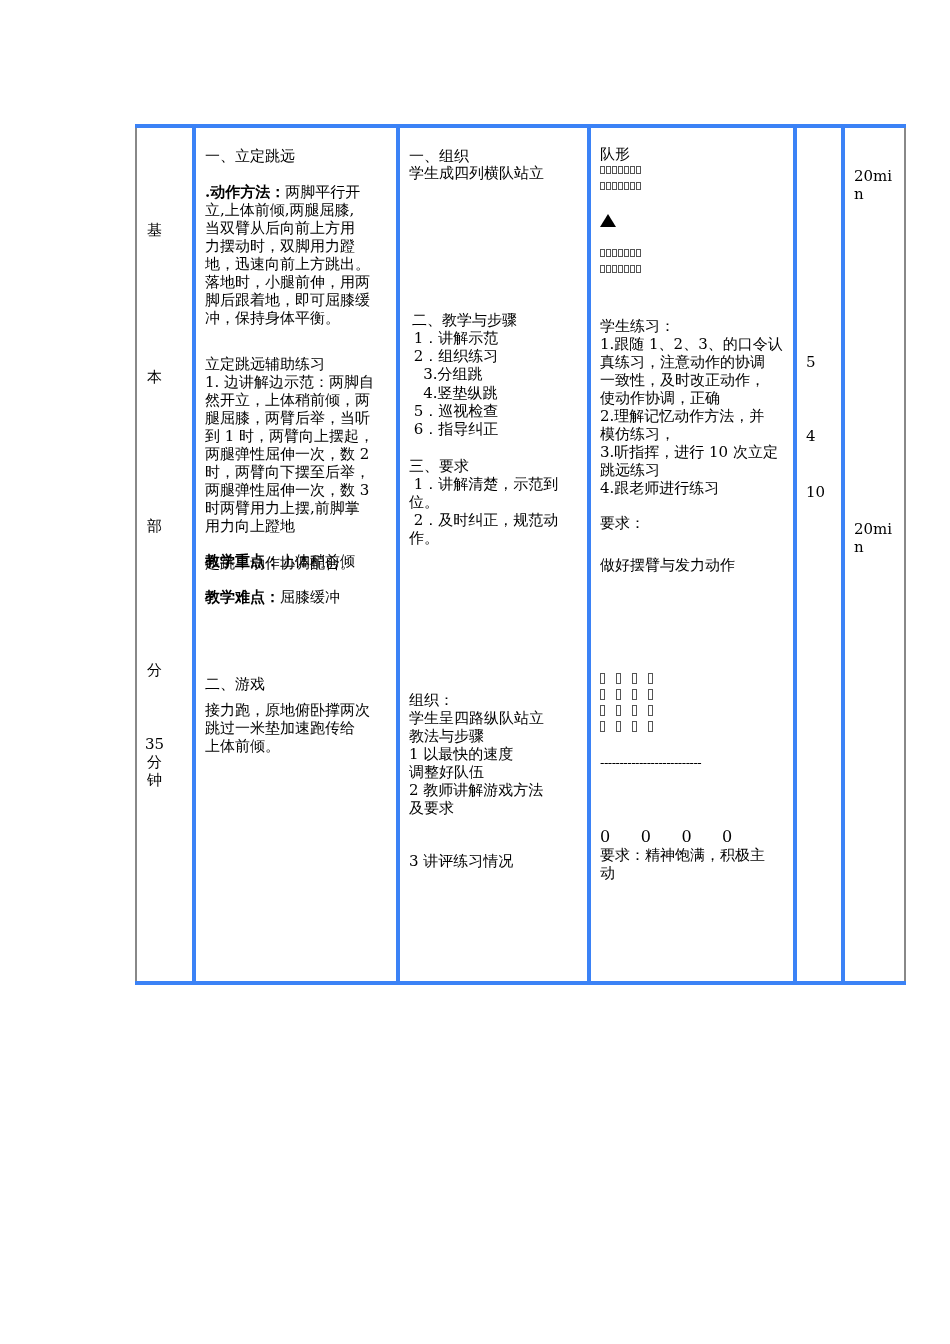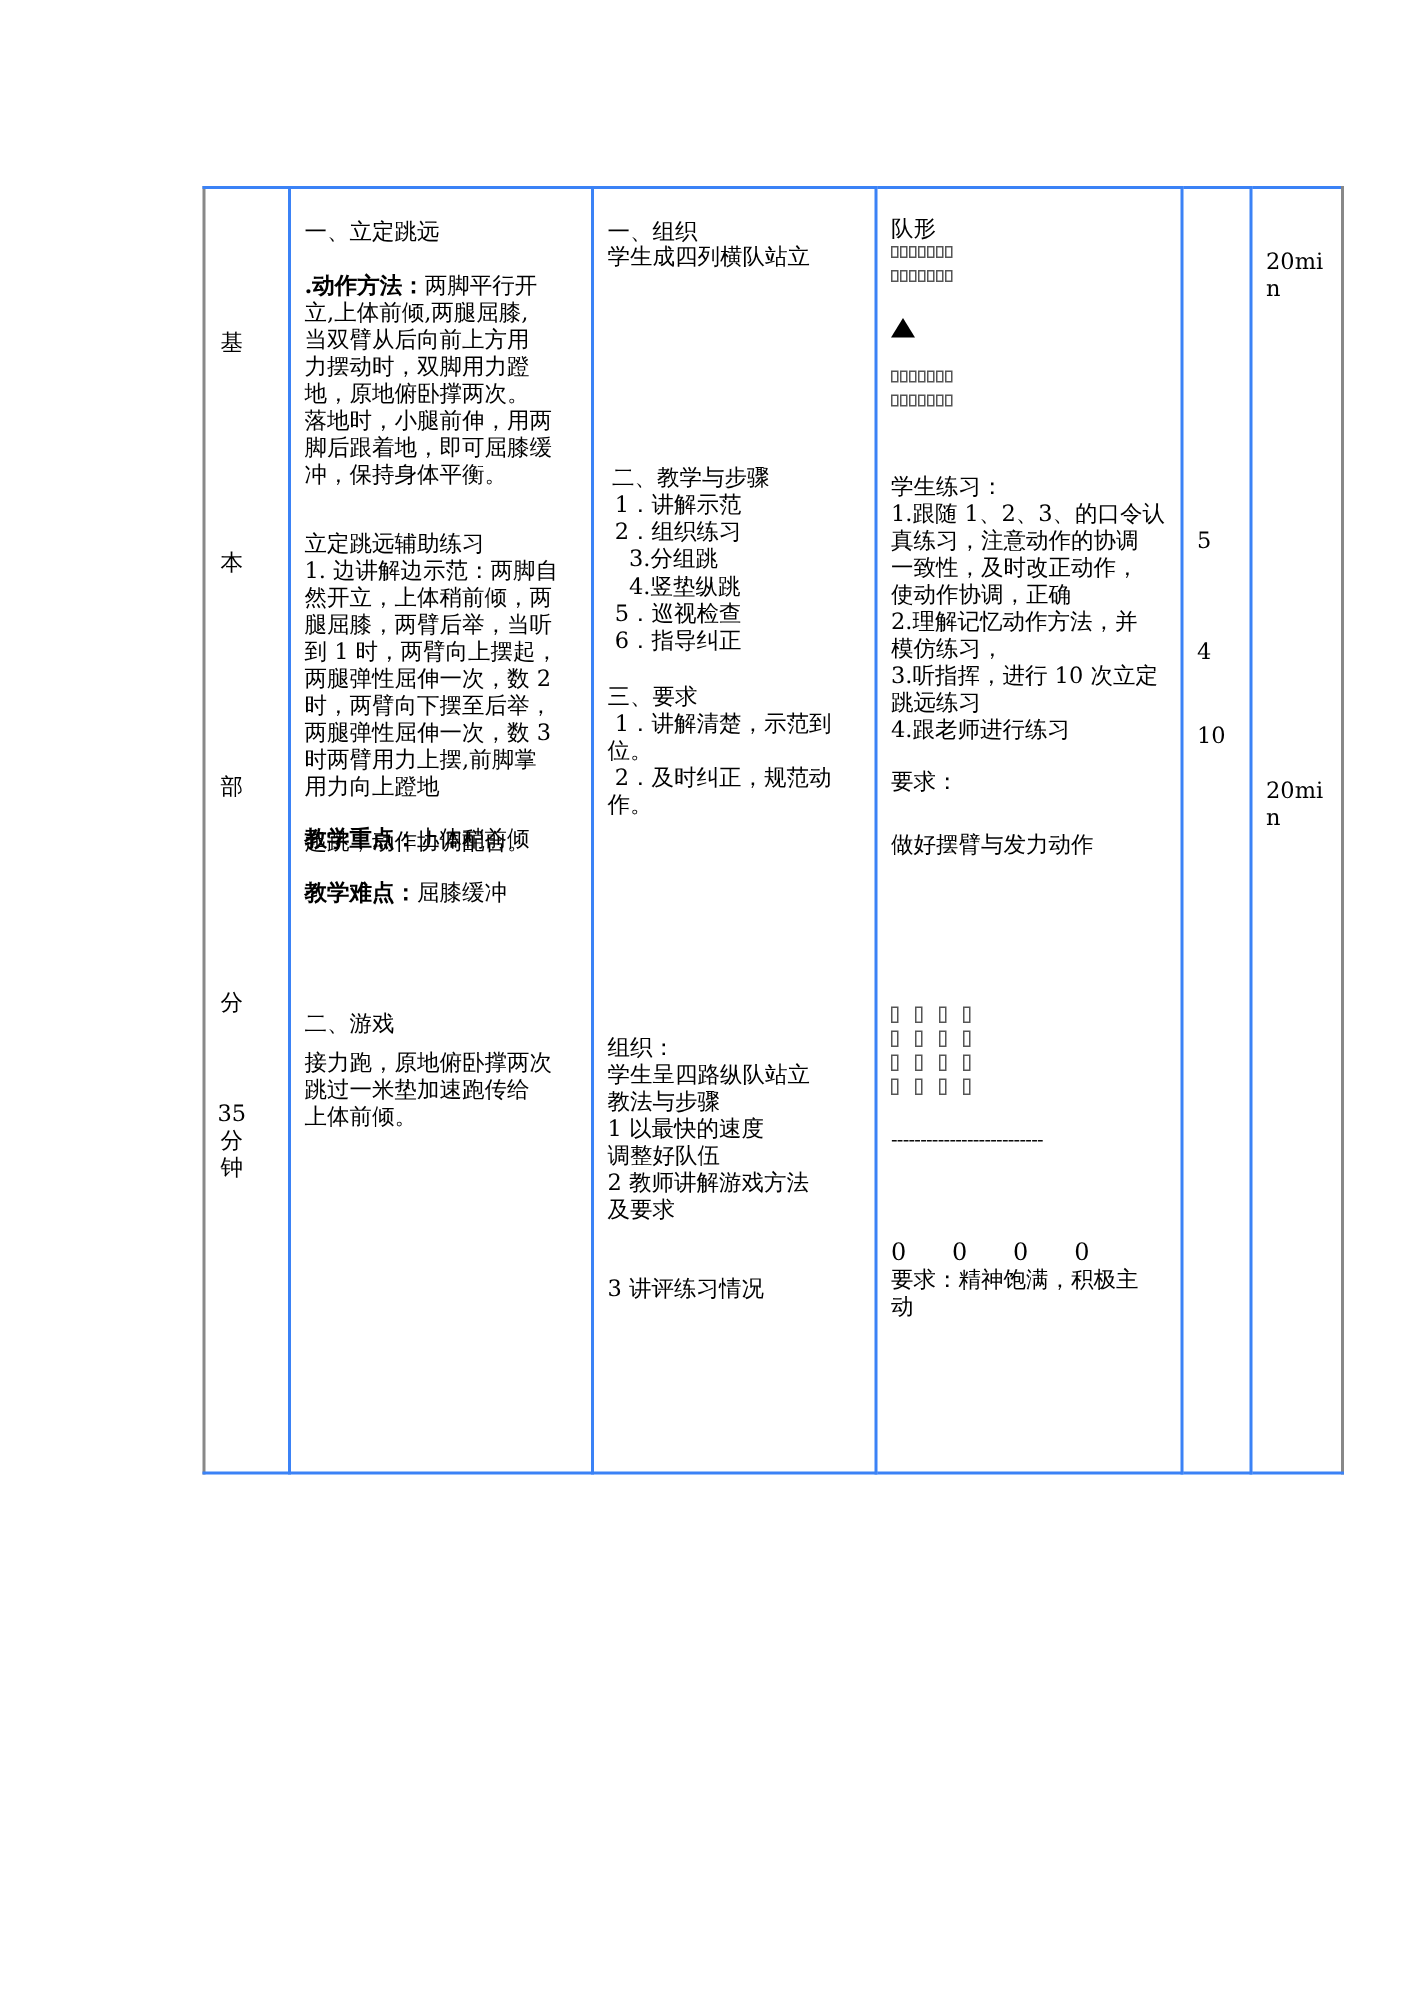--- a/index.html
+++ b/index.html
@@ -1,19 +1,19 @@
 <!DOCTYPE html>
 <html><head>
 <meta charset="utf-8">
 <style>
   html, body { margin: 0; padding: 0; background: #ffffff; }
   body { width: 950px; height: 1344px; position: relative; font-family: "DejaVu Serif", "Liberation Serif", serif; color: #000; }
   .page { position: absolute; left: 0; top: 0; width: 950px; height: 1344px; }
   table.plan { position: absolute; left: 135px; top: 124px; border-collapse: collapse; table-layout: fixed; width: 742px; height: 857px; }
-  table.plan td { border: 2px solid #3b82f6; vertical-align: top; padding: 1px; position: relative; }
+  table.plan td { border: 4px solid #3b82f6; vertical-align: top; padding: 1px; position: relative; }
   table.plan td.c0 { width: 53px; border-left: 2px solid #888; }
   table.plan td.c1 { width: 198px; }
   table.plan td.c2 { width: 185px; border-left: 1px solid #888; }
   table.plan td.c3 { width: 200px; border-left: 1px solid #888; }
   table.plan td.c4 { width: 42px; }
   table.plan td.c5 { width: 57px; border-right: 2px solid #888; text-align: center; }
   table.plan tr { height: 857px; }
   table.plan { border-top: 2px solid #222; border-bottom: 2px solid #222; }
   .abs { position: absolute; font-size: 15px; line-height: 18px; white-space: pre-wrap; }
   .bold { font-weight: bold; }
@@ -39,21 +39,21 @@
     <span class="vchar" style="left:10px; top:625px;">分</span>
     <span class="vchar" style="left:10px; top:643px;">钟</span>
   </td>
 
   <td class="c1">
     <div class="abs" style="left:9px; top:19px;">一、立定跳远</div>
     <div class="abs" style="left:9px; top:55px; width:185px;"><span class="bold">.动作方法：</span><span>两脚平行开</span></div>
     <div class="abs" style="left:9px; top:73px;">立,上体前倾,两腿屈膝,</div>
     <div class="abs" style="left:9px; top:91px;">当双臂从后向前上方用</div>
     <div class="abs" style="left:9px; top:109px;">力摆动时，双脚用力蹬</div>
-    <div class="abs" style="left:9px; top:127px;">地，原地俯卧撑两次。</div>
+    <div class="abs" style="left:9px; top:127px;">地，迅速向前上方跳出。</div>
     <div class="abs" style="left:9px; top:145px;">落地时，小腿前伸，用两</div>
     <div class="abs" style="left:9px; top:163px;">脚后跟着地，即可屈膝缓</div>
     <div class="abs" style="left:9px; top:181px;">冲，保持身体平衡。</div>
 
     <div class="abs" style="left:9px; top:227px;">立定跳远辅助练习</div>
     <div class="abs" style="left:9px; top:245px;">1. 边讲解边示范：两脚自</div>
     <div class="abs" style="left:9px; top:263px;">然开立，上体稍前倾，两</div>
     <div class="abs" style="left:9px; top:281px;">腿屈膝，两臂后举，当听</div>
     <div class="abs" style="left:9px; top:299px;">到 1 时，两臂向上摆起，</div>
     <div class="abs" style="left:9px; top:317px;">两腿弹性屈伸一次，数 2</div>

